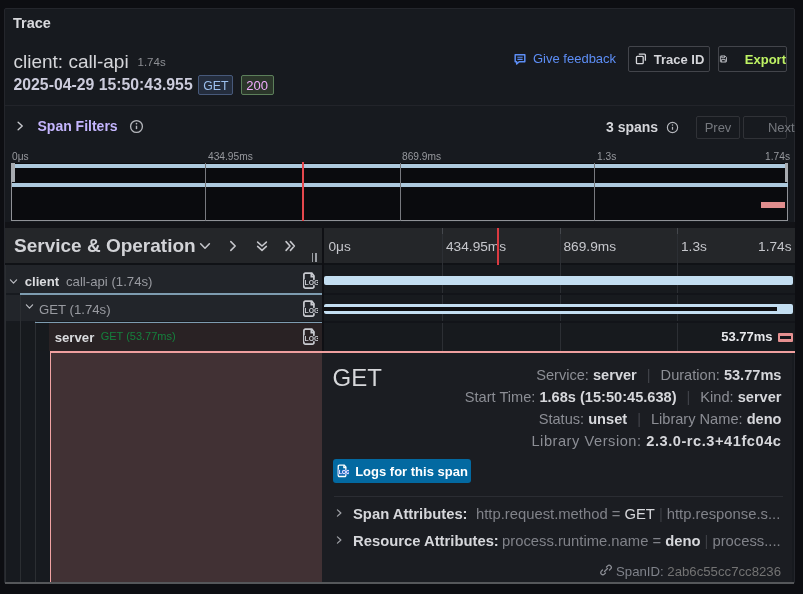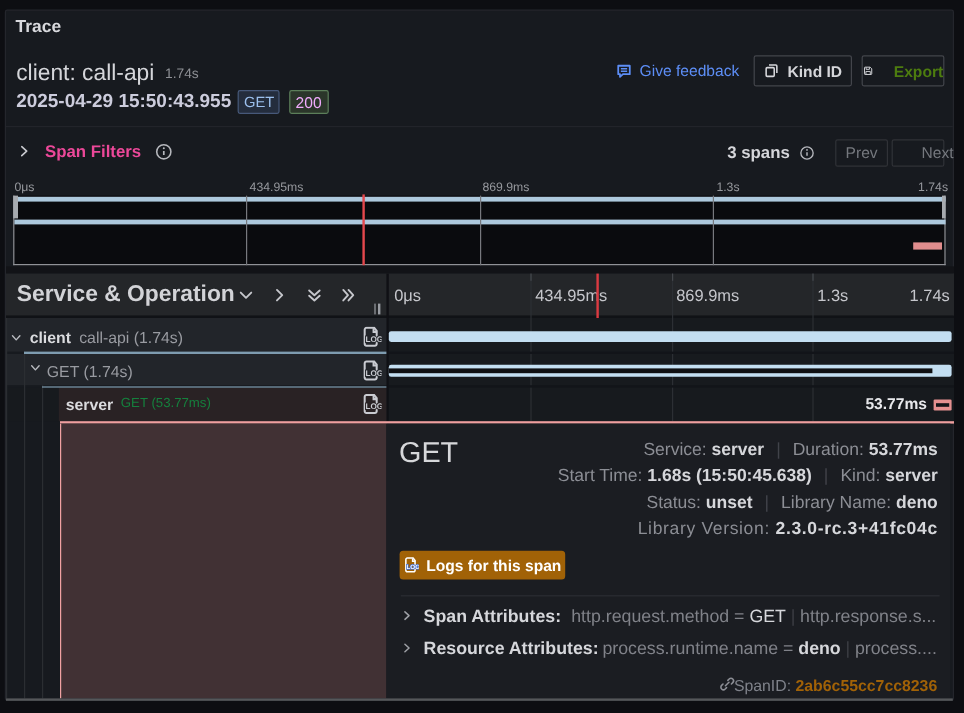--- a/index.html
+++ b/index.html
@@ -25,36 +25,36 @@
       <path d="M5 6h6M5 8.5h6" stroke="#5d8ef6" stroke-width="1.4"></path>
     </svg>
 </div>
 <div class="txt" style="left:533px; top:52.4px; font-size:13px; color:#5d8ef6;">Give feedback</div>
 
 <div class="abs" style="left:628px; top:46px; width:82px; height:26px; border:1px solid #43454b; border-radius:2px; display:flex; align-items:center; justify-content:center; gap:6px;">
   <svg width="14" height="14" viewBox="0 0 16 16">
       <path d="M5.5 2.5h6.5a1 1 0 0 1 1 1V10" fill="none" stroke="#d5d6da" stroke-width="1.5"></path>
       <rect x="2.8" y="5" width="7.7" height="8.3" rx="1" fill="none" stroke="#d5d6da" stroke-width="1.5"></rect>
     </svg>
-  <span style="font-size:13px; font-weight:600; color:#d5d6da;">Kind ID</span>
+  <span style="font-size:13px; font-weight:600; color:#d5d6da;">Trace ID</span>
 </div>
 <div class="abs" style="left:718px; top:46px; width:69px; height:26px; border:1px solid #43454b; border-radius:2px; display:flex; align-items:center; justify-content:center; gap:6px;">
   <svg width="14" height="14" viewBox="0 0 16 16">
       <path d="M2.5 3.5a1 1 0 0 1 1-1h7.5l2.5 2.5v7.5a1 1 0 0 1-1 1h-9a1 1 0 0 1-1-1z" fill="none" stroke="#d5d6da" stroke-width="1.5" stroke-linejoin="round"></path>
       <path d="M5 2.8v3h5v-3M4.7 13.2V9h6.6v4.2" fill="none" stroke="#d5d6da" stroke-width="1.4"></path>
     </svg>
-  <span style="font-size:13px; font-weight:600; color:#4d7c0f;margin-left:11px;">Export</span>
+  <span style="font-size:13px; font-weight:600; color:#bef264;margin-left:11px;">Export</span>
 </div>
 
 <div class="abs" style="left:5px; top:105px; width:789px; height:1px; background:#22242a;"></div>
 
 <svg class="abs" style="left:14px; top:120px;" width="12" height="12" viewBox="0 0 16 16">
     <path d="M5.5 3l5.5 5-5.5 5" fill="none" stroke="#c8c9ce" stroke-width="1.8" stroke-linecap="round" stroke-linejoin="round"></path>
   </svg>
-<div class="txt" style="left:37.5px; top:118.6px; font-size:14px; font-weight:bold; color:#ec4899;">Span Filters</div>
+<div class="txt" style="left:37.5px; top:118.6px; font-size:14px; font-weight:bold; color:#c4b5fd;">Span Filters</div>
 <svg class="abs" style="left:129px; top:119px;" width="15" height="15" viewBox="0 0 16 16">
     <circle cx="8" cy="8" r="6.3" fill="none" stroke="#b5b7bc" stroke-width="1.4"></circle>
     <path d="M8 7.2v3.6" stroke="#b5b7bc" stroke-width="1.5"></path>
     <circle cx="8" cy="4.9" r="0.9" fill="#b5b7bc"></circle>
   </svg>
 
 <div class="txt" style="left:606px; top:119.8px; font-size:14px; font-weight:bold; color:#d5d6da;">3 spans</div>
 <svg class="abs" style="left:665.5px; top:120.5px;" width="13" height="13" viewBox="0 0 16 16">
     <circle cx="8" cy="8" r="6.3" fill="none" stroke="#b5b7bc" stroke-width="1.4"></circle>
     <path d="M8 7.2v3.6" stroke="#b5b7bc" stroke-width="1.5"></path>
@@ -178,21 +178,21 @@
 
 <div class="abs" style="left:321.5px; top:353px; width:470px; height:228.5px; background:#1b1d22;"></div>
 
 <div class="txt" style="left:332.5px; top:366px; font-size:24px; color:#d6d7da;">GET</div>
 
 <div class="txt" style="right:21.5px; top:367.9px; font-size:14.6px; color:#8c8e95;">Service: <span style="color:#d6d7db; font-weight:bold;">server</span><span style="color:#41434a; padding:0 10px;">|</span>Duration: <span style="color:#d6d7db; font-weight:bold;">53.77ms</span></div>
 <div class="txt" style="right:21.5px; top:389.9px; font-size:14.6px; color:#8c8e95;">Start Time: <span style="color:#d6d7db; font-weight:bold;">1.68s (15:50:45.638)</span><span style="color:#41434a; padding:0 10px;">|</span>Kind: <span style="color:#d6d7db; font-weight:bold;">server</span></div>
 <div class="txt" style="right:21.5px; top:411.9px; font-size:14.6px; color:#8c8e95;">Status: <span style="color:#d6d7db; font-weight:bold;">unset</span><span style="color:#41434a; padding:0 10px;">|</span>Library Name: <span style="color:#d6d7db; font-weight:bold;">deno</span></div>
 <div class="txt" style="right:21.5px; top:433.9px; font-size:14.6px; letter-spacing:0.55px; color:#8c8e95;">Library Version: <span style="color:#d6d7db; font-weight:bold;">2.3.0-rc.3+41fc04c</span></div>
 
-<div class="abs" style="left:333px; top:459px; width:138px; height:24px; background:#a16207; border-radius:3px; display:flex; align-items:center; justify-content:center; gap:6px;">
+<div class="abs" style="left:333px; top:459px; width:138px; height:24px; background:#0369a1; border-radius:3px; display:flex; align-items:center; justify-content:center; gap:6px;">
   <svg width="13" height="14" viewBox="0 0 17 18">
       <path d="M10.8 1.2H4.4a1.5 1.5 0 0 0-1.5 1.5v12a1.5 1.5 0 0 0 1.5 1.5h7a1.5 1.5 0 0 0 1.5-1.5V3.8z" fill="none" stroke="#ffffff" stroke-width="1.7"></path>
       <path d="M10.3 1.6v3h3" fill="none" stroke="#ffffff" stroke-width="1.7"></path>
       <text x="3.6" y="13.2" font-size="6.8" font-weight="bold" fill="#ffffff" stroke="#3f6fd8" stroke-width="1.6" paint-order="stroke" font-family="Liberation Sans">LOG</text>
     </svg>
   <span style="font-size:13px; font-weight:bold; color:#ffffff;">Logs for this span</span>
 </div>
 
 <div class="abs" style="left:334px; top:496px; width:449px; height:1px; background:#2b2d33;"></div>
 
@@ -206,15 +206,15 @@
     <path d="M5.5 3l5.5 5-5.5 5" fill="none" stroke="#9ea0a6" stroke-width="2" stroke-linecap="round" stroke-linejoin="round"></path>
   </svg>
 <div class="txt" style="left:353px; top:533.8px; font-size:14.8px; font-weight:bold; color:#d6d7db;">Resource Attributes:</div>
 <div class="txt" style="left:502px; top:534.1px; font-size:14.8px; color:#808289;">process.runtime.name = <span style="color:#d6d7db; font-weight:bold;">deno</span><span style="color:#3c3e44; padding:0 4px;">|</span>process....</div>
 
 <svg class="abs" style="left:599px; top:562.5px;" width="14" height="14" viewBox="0 0 16 16">
     <path d="M6.3 9.7l3.4-3.4" stroke="#8c8e95" stroke-width="1.5" stroke-linecap="round"></path>
     <path d="M8.6 4.6l1.3-1.3a2.4 2.4 0 0 1 3.4 3.4l-1.3 1.3" fill="none" stroke="#8c8e95" stroke-width="1.5" stroke-linecap="round"></path>
     <path d="M7.4 11.4l-1.3 1.3a2.4 2.4 0 0 1-3.4-3.4l1.3-1.3" fill="none" stroke="#8c8e95" stroke-width="1.5" stroke-linecap="round"></path>
   </svg>
-<div class="txt" style="right:22px; top:565px; font-size:13.2px; color:#7f828a;">SpanID: <span style="color:#a16207;font-weight:bold;">2ab6c55cc7cc8236</span></div>
+<div class="txt" style="right:22px; top:565px; font-size:13.2px; color:#7f828a;">SpanID: <span style="color:#737373;">2ab6c55cc7cc8236</span></div>
 
 <div class="abs" style="left:5px; top:581.5px; width:789px; height:2.5px; background:#55575a;"></div>
 
 </body></html>

